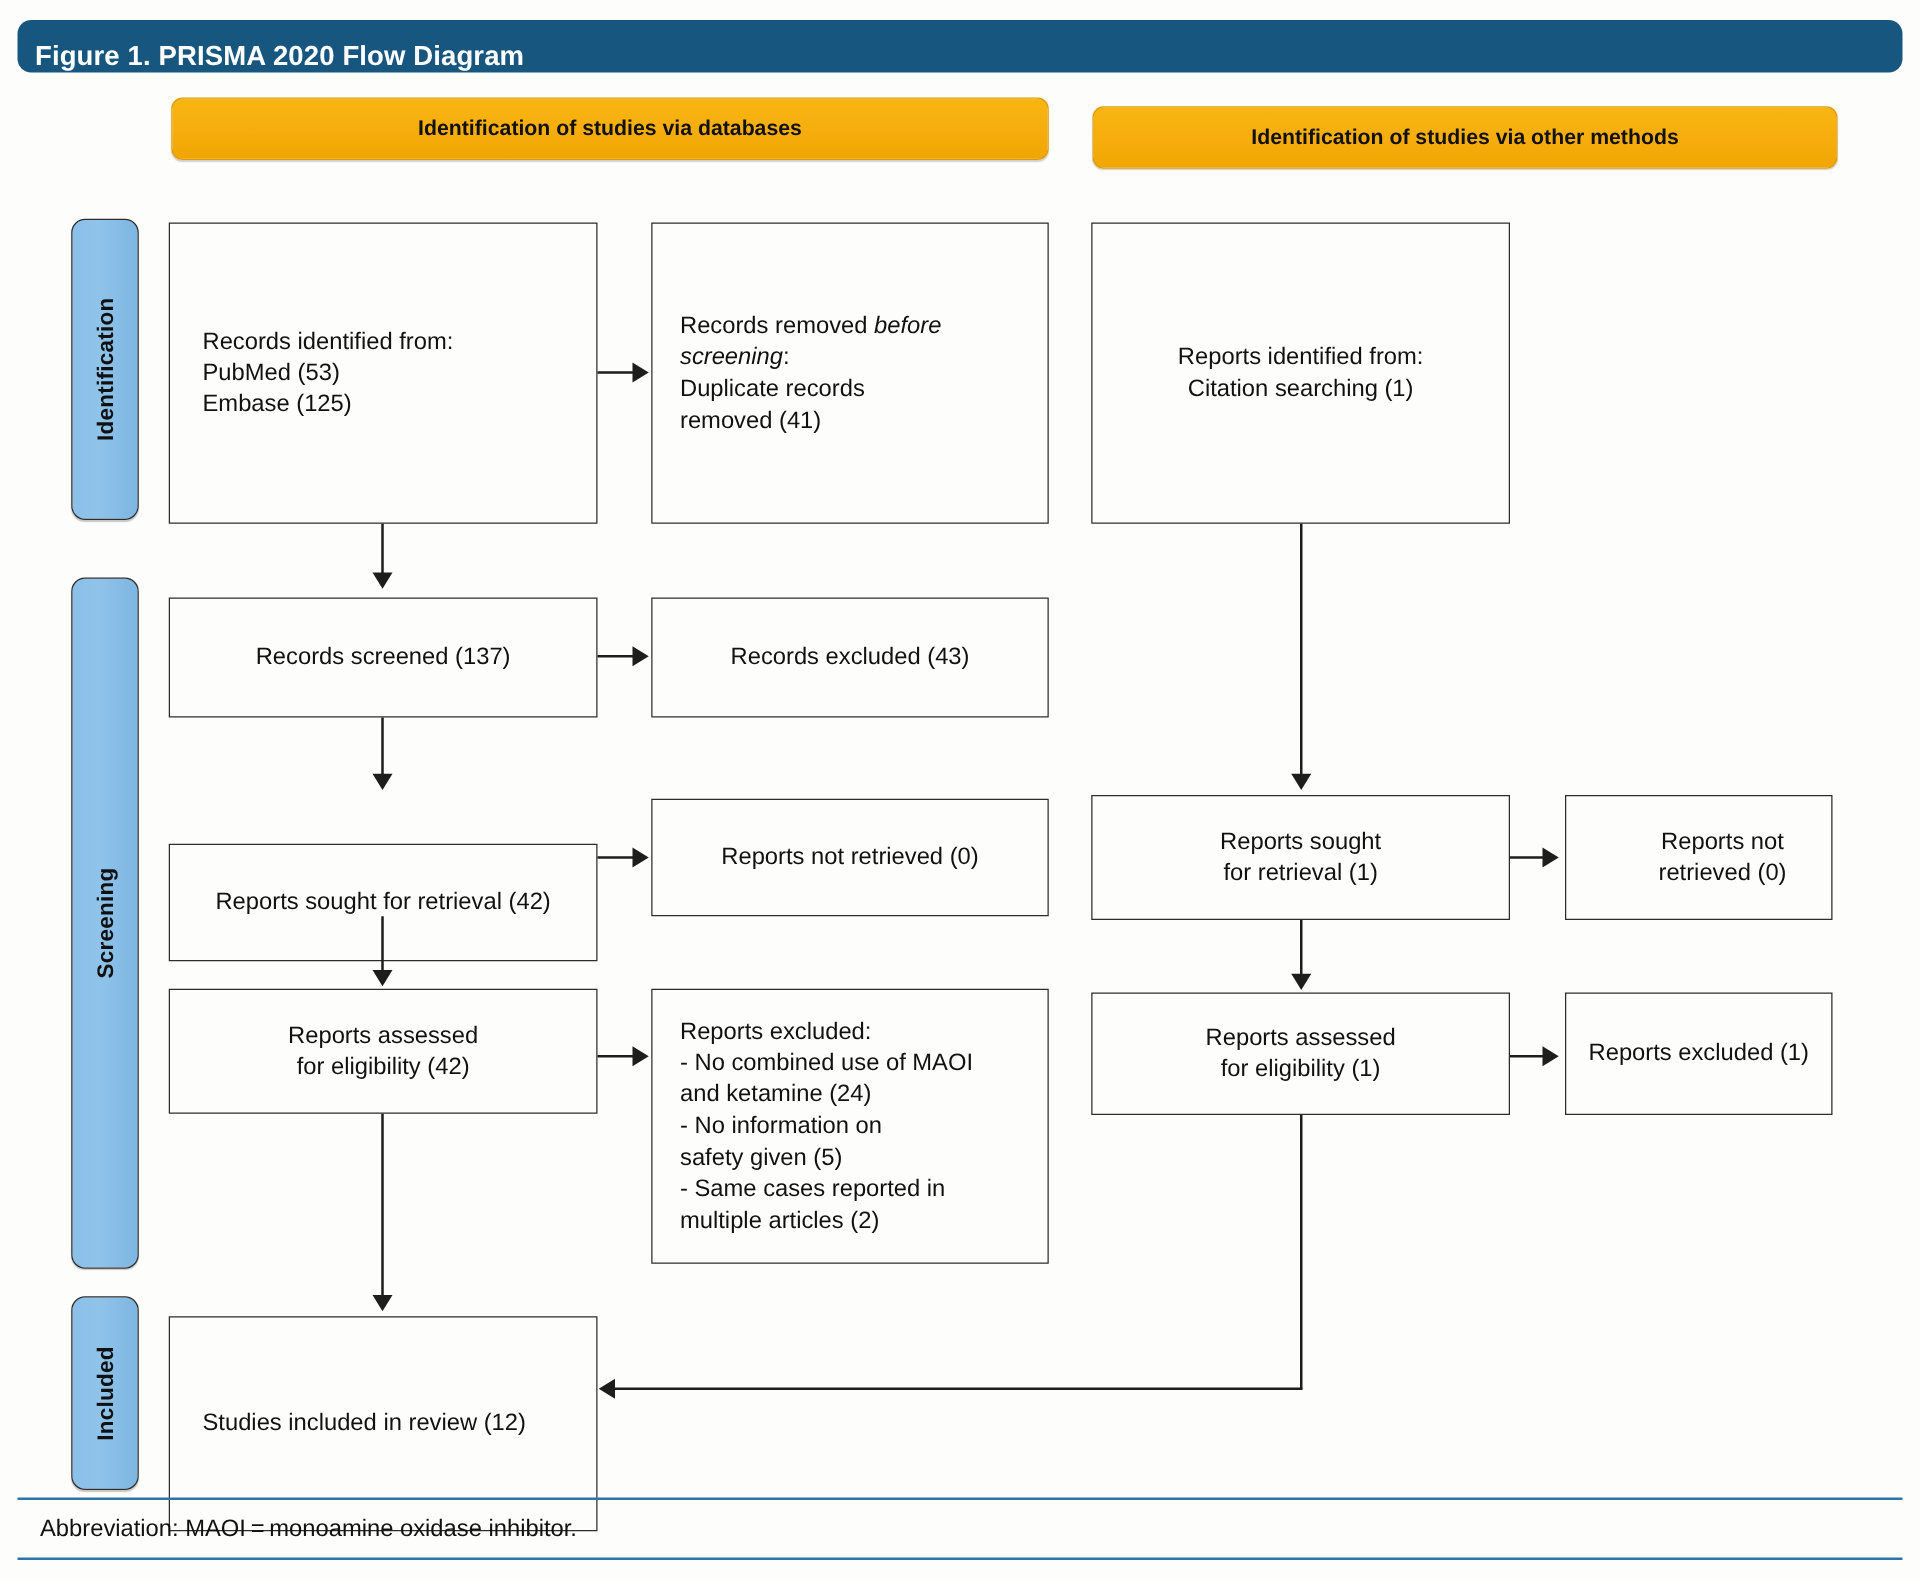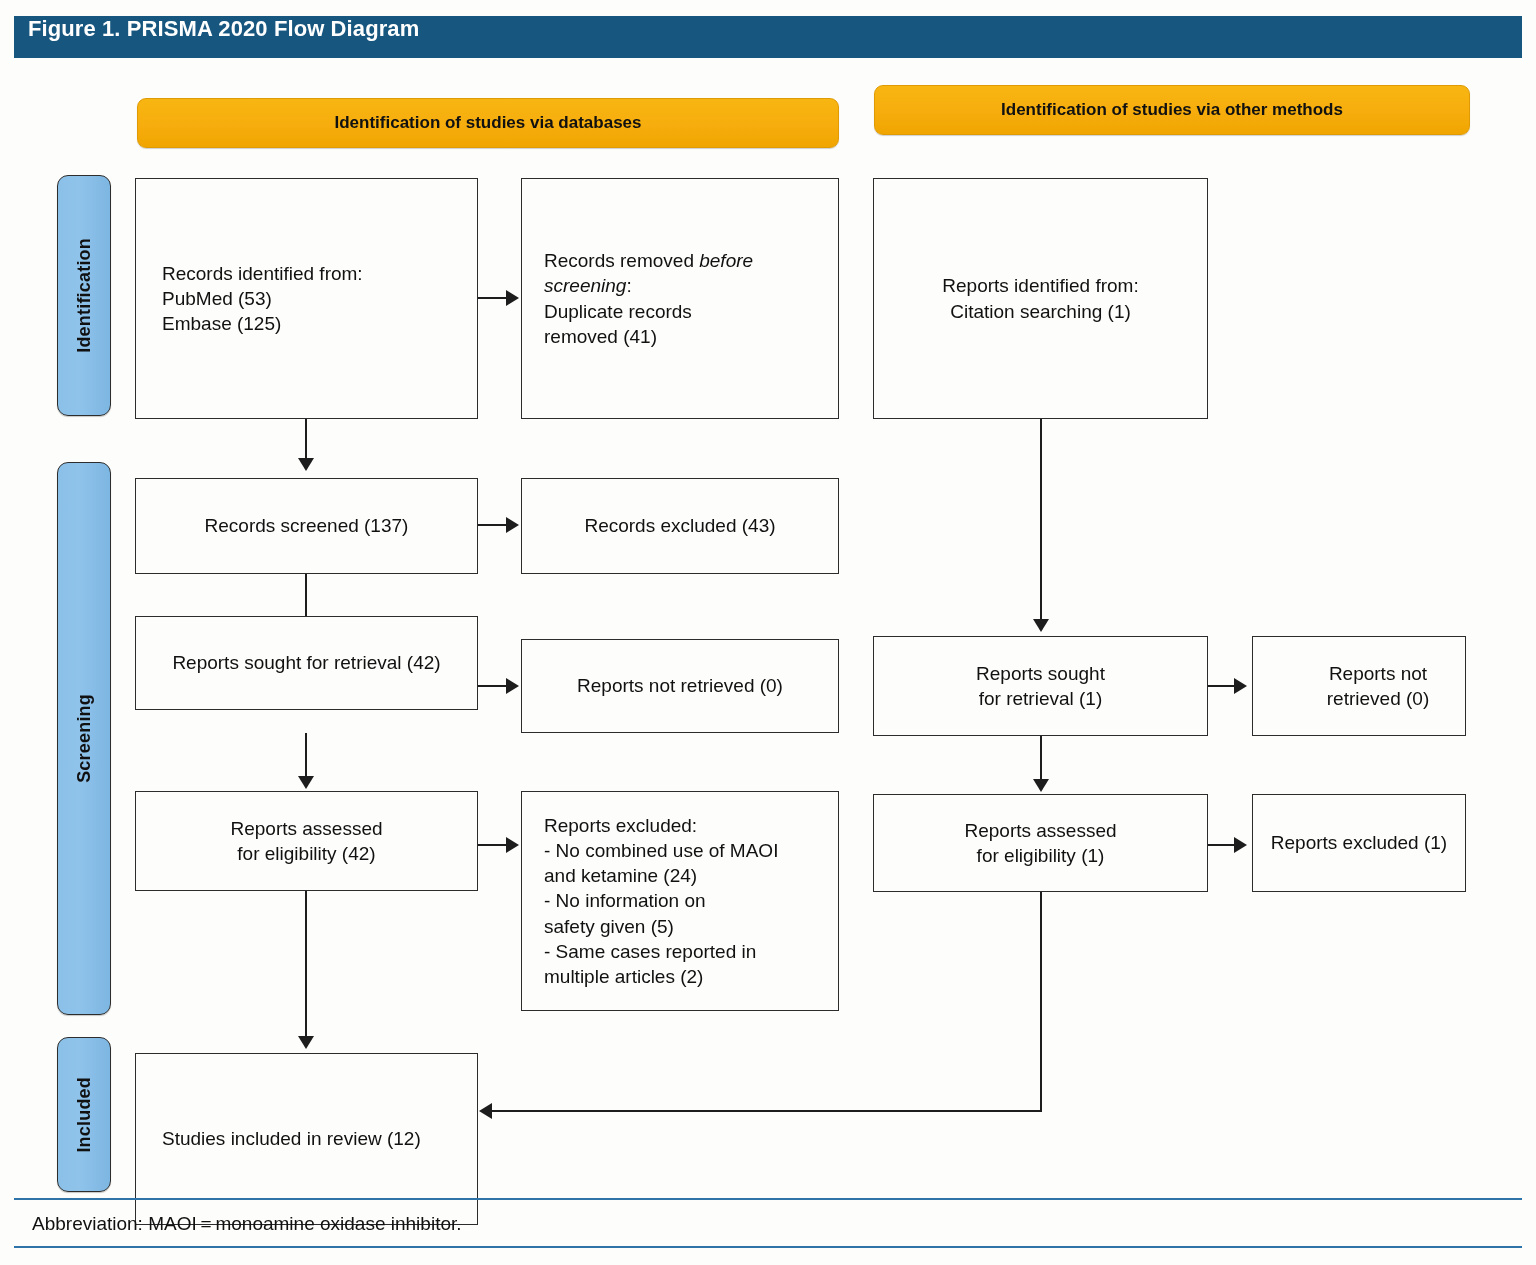--- a/index.html
+++ b/index.html
@@ -9,21 +9,21 @@
     font-family:"Liberation Sans", sans-serif;
     position:relative;
     overflow:hidden;
   }
   #root{position:relative;width:1536px;height:1265px;}
 
   
   .titlebar{
     position:absolute;left:14px;top:16px;width:1508px;height:42px;
     background:#17567e;
-    display:flex;align-items:flex-start;
+    display:flex;align-items:flex-end;border-radius:11px;
   }
   .titlebar .ttl{
     color:#ffffff;font-size:22px;font-weight:bold;
     padding-left:14px;letter-spacing:0.1px;
     white-space:nowrap;
   }
 
   
   .banner{
     position:absolute;height:48px;border-radius:9px;
@@ -94,21 +94,21 @@
 </style>
 </head>
 <body>
 
 <div id="root">
 
   <div class="titlebar">
     <div class="ttl">Figure 1. PRISMA 2020 Flow Diagram</div>
   </div>
 
-  <div class="banner" style="left:137px;top:98px;width:700px;">
+  <div class="banner" style="left:137px;top:78px;width:700px;">
     <span>Identification of studies via databases</span>
   </div>
   <div class="banner" style="left:874px;top:85px;width:594px;">
     <span>Identification of studies via other methods</span>
   </div>
 
   <div class="pill" style="left:57px;top:175px;height:239px;">
     <span>Identification</span>
   </div>
   <div class="pill" style="left:57px;top:462px;height:551px;">
@@ -149,21 +149,21 @@
   </div>
   <div class="box" style="left:521px;top:478px;width:318px;height:96px;">
     <div class="txt pad-c">Records excluded (43)</div>
   </div>
   <div class="ln hln" style="left:478px;top:524px;width:30px;"></div>
   <div class="arr-r" style="left:506px;top:517px;"></div>
 
   <div class="ln vln" style="left:305px;top:574px;height:48px;"></div>
   <div class="arr-d" style="left:298px;top:619px;"></div>
 
-  <div class="box" style="left:135px;top:616px;width:343px;height:94px;">
+  <div class="box" style="left:135px;top:675px;width:343px;height:94px;">
     <div class="txt pad-c">Reports sought for retrieval (42)</div>
   </div>
   <div class="box" style="left:521px;top:639px;width:318px;height:94px;">
     <div class="txt pad-c">Reports not retrieved (0)</div>
   </div>
   <div class="ln hln" style="left:478px;top:685px;width:30px;"></div>
   <div class="arr-r" style="left:506px;top:678px;"></div>
 
   <div class="box" style="left:873px;top:636px;width:335px;height:100px;">
     <div class="txt pad-c">Reports sought

